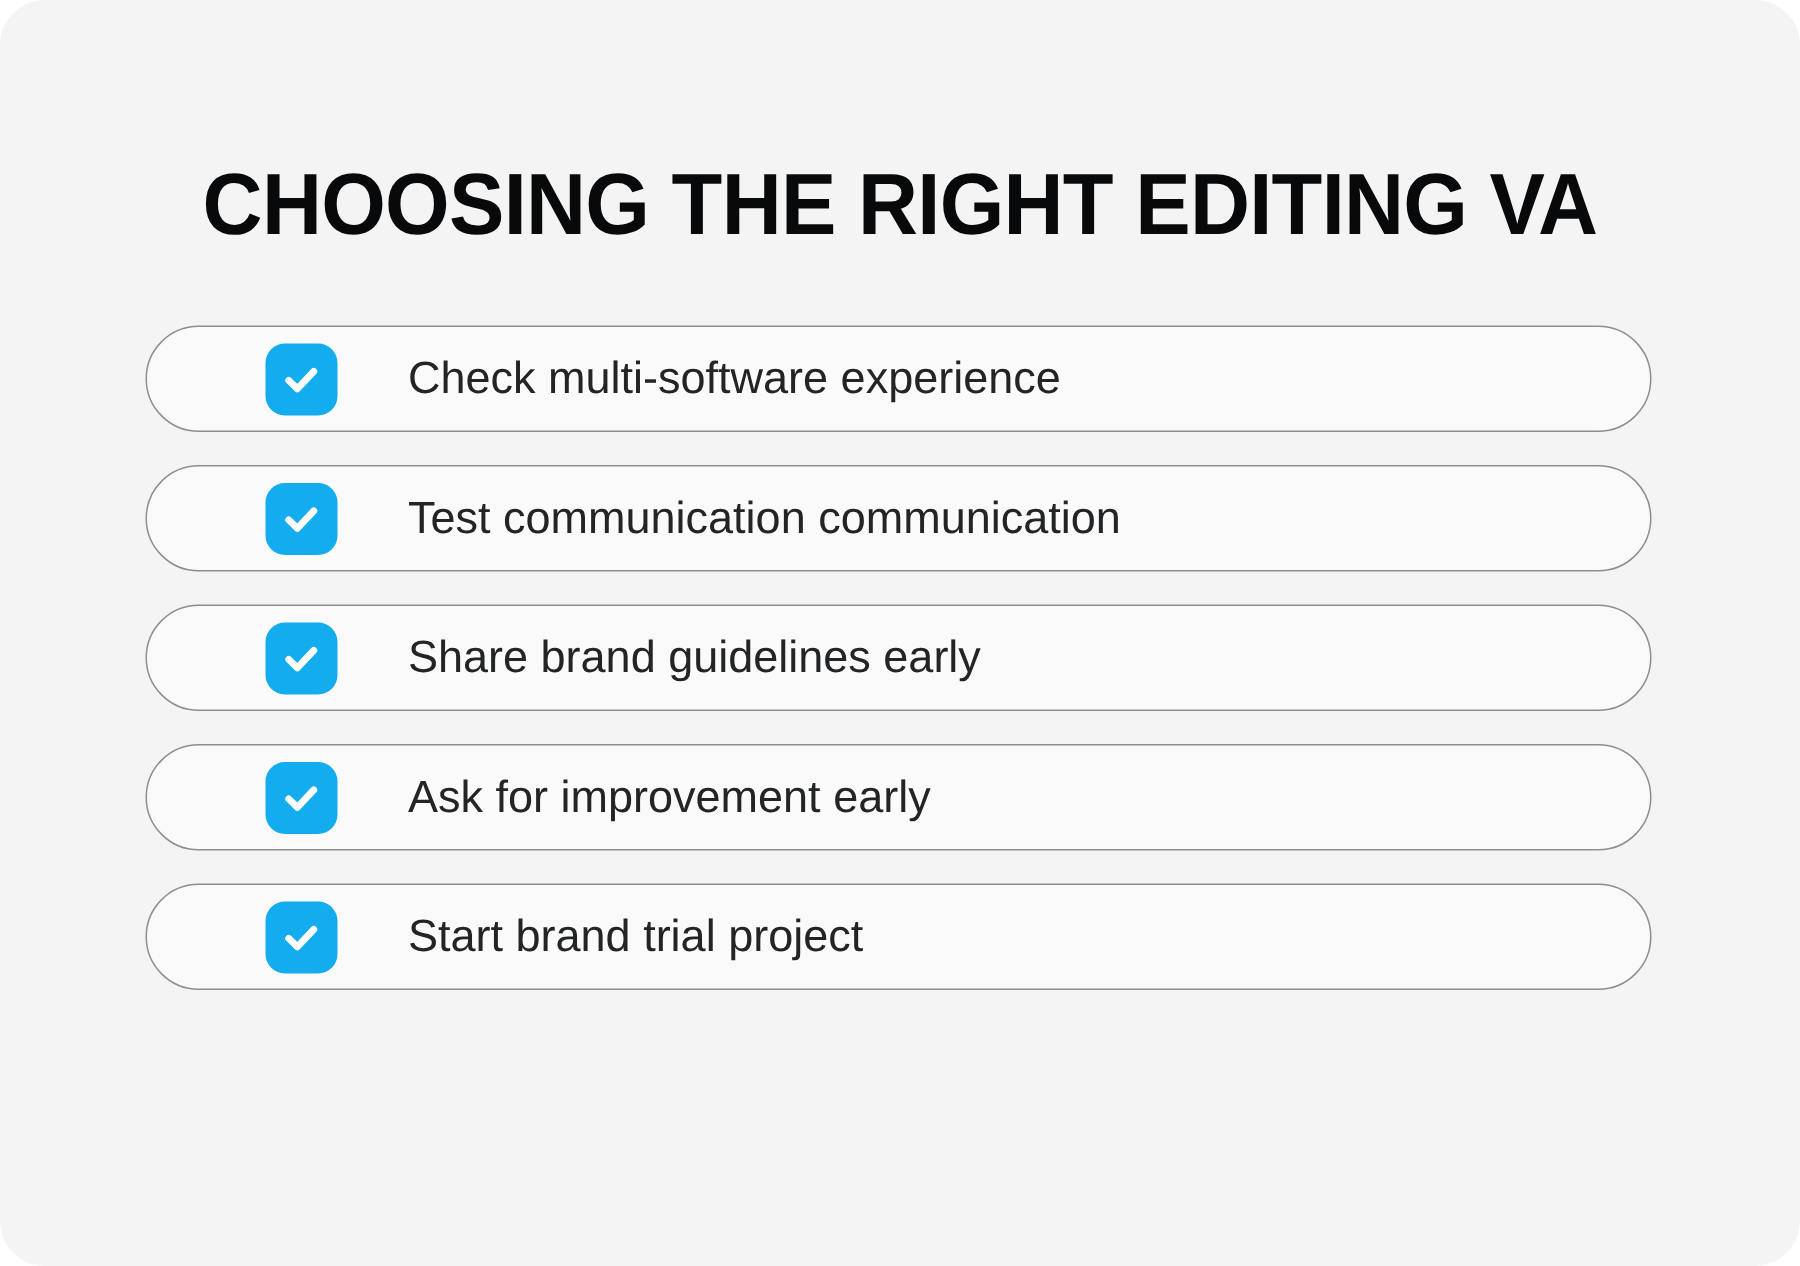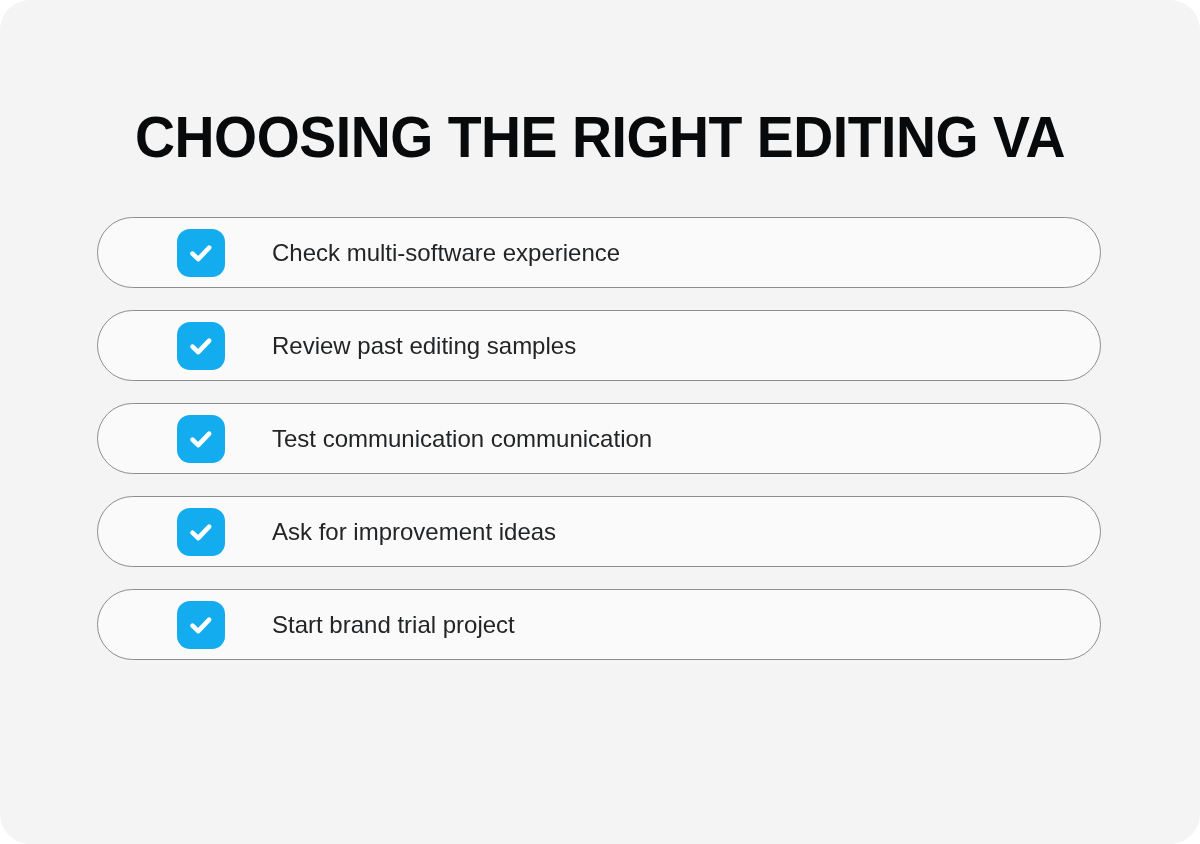--- a/index.html
+++ b/index.html
@@ -76,21 +76,21 @@
     justify-content:center;
     flex:0 0 auto;
   }
 
   .checkbox svg { display:block; width:30px; height:30px; }
 
   .row-label {
     margin-left:95px;
     font-family:"Liberation Sans", sans-serif;
     font-weight:400;
-    font-size:24px;
+    font-size:30px;
     line-height:36px;
     color:#222426;
     white-space:nowrap;
   }
 </style>
 </head>
 <body>
 
 <div class="card">
 
@@ -100,46 +100,46 @@
 
     <div class="row">
       <span class="checkbox">
         <svg viewBox="0 0 30 30" aria-hidden="true">
           <path d="M6.5 15.6 L12.2 21.2 L23.2 9.6" fill="none" stroke="#ffffff" stroke-width="4.6" stroke-linecap="round" stroke-linejoin="round"></path>
         </svg>
       </span>
       <span class="row-label">Check multi-software experience</span>
     </div>
 
-    <div class="row">
-      <span class="checkbox">
-        <svg viewBox="0 0 30 30" aria-hidden="true">
-          <path d="M6.5 15.6 L12.2 21.2 L23.2 9.6" fill="none" stroke="#ffffff" stroke-width="4.6" stroke-linecap="round" stroke-linejoin="round"></path>
-        </svg>
-      </span>
-      <span class="row-label">Review past editing samples</span>
-    </div>
 
     <div class="row">
       <span class="checkbox">
         <svg viewBox="0 0 30 30" aria-hidden="true">
           <path d="M6.5 15.6 L12.2 21.2 L23.2 9.6" fill="none" stroke="#ffffff" stroke-width="4.6" stroke-linecap="round" stroke-linejoin="round"></path>
         </svg>
       </span>
       <span class="row-label">Test communication communication</span>
     </div>
 
+    <div class="row">
+      <span class="checkbox">
+        <svg viewBox="0 0 30 30" aria-hidden="true">
+          <path d="M6.5 15.6 L12.2 21.2 L23.2 9.6" fill="none" stroke="#ffffff" stroke-width="4.6" stroke-linecap="round" stroke-linejoin="round"></path>
+        </svg>
+      </span>
+      <span class="row-label">Share brand guidelines early</span>
+    </div>
 
     <div class="row">
       <span class="checkbox">
         <svg viewBox="0 0 30 30" aria-hidden="true">
           <path d="M6.5 15.6 L12.2 21.2 L23.2 9.6" fill="none" stroke="#ffffff" stroke-width="4.6" stroke-linecap="round" stroke-linejoin="round"></path>
         </svg>
       </span>
-      <span class="row-label">Ask for improvement ideas</span>
+      <span class="row-label">Ask for improvement early</span>
     </div>
 
     <div class="row">
       <span class="checkbox">
         <svg viewBox="0 0 30 30" aria-hidden="true">
           <path d="M6.5 15.6 L12.2 21.2 L23.2 9.6" fill="none" stroke="#ffffff" stroke-width="4.6" stroke-linecap="round" stroke-linejoin="round"></path>
         </svg>
       </span>
       <span class="row-label">Start brand trial project</span>
     </div>

